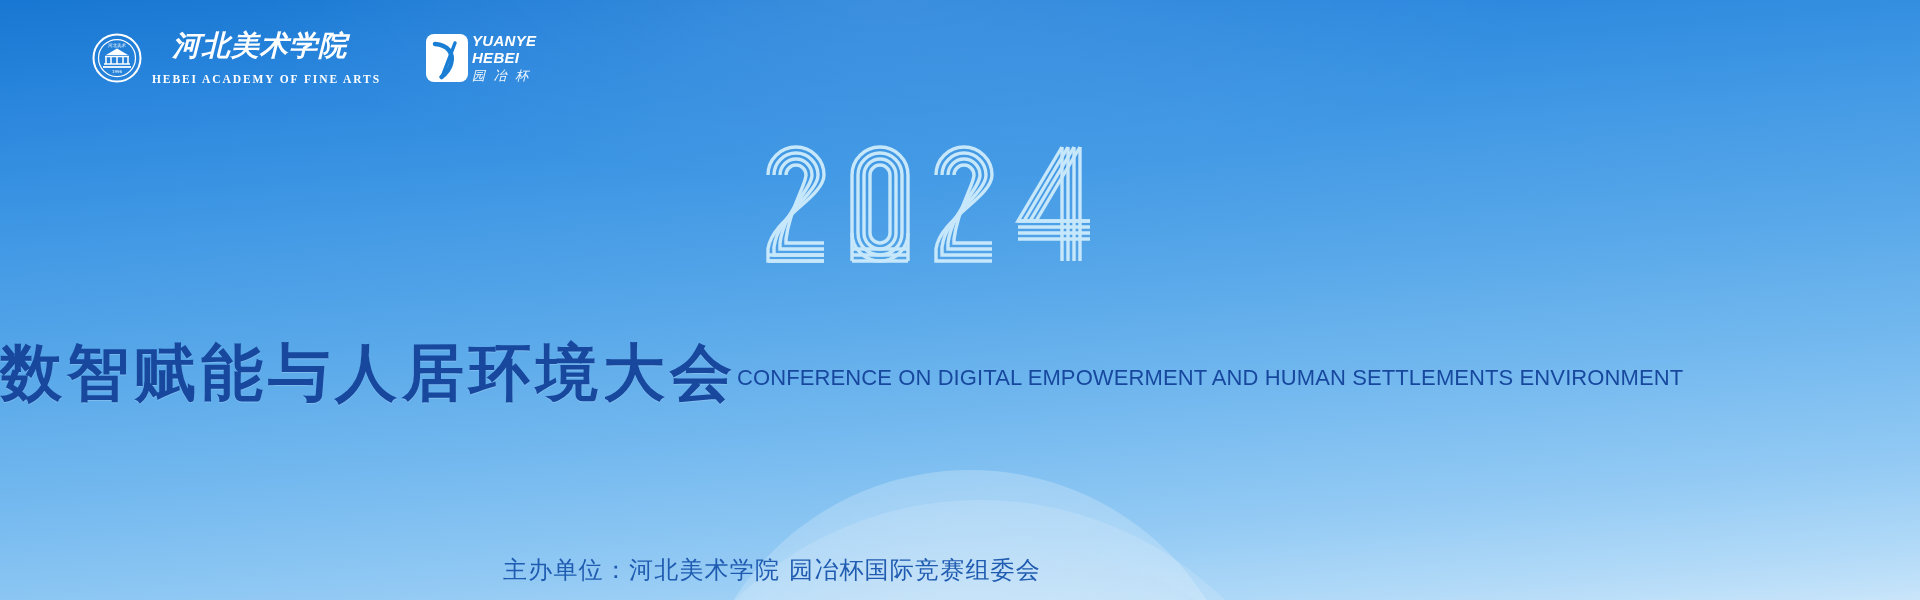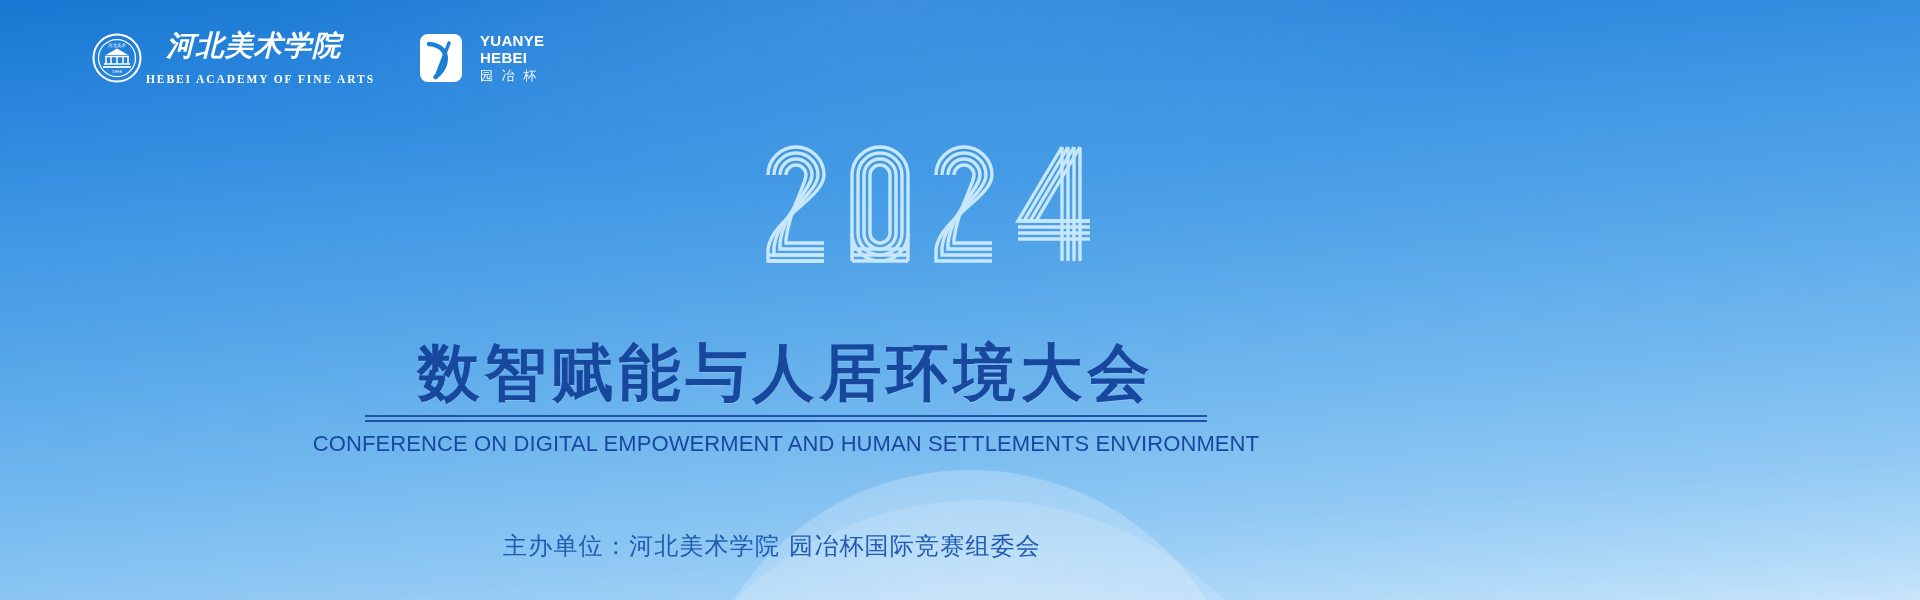--- a/index.html
+++ b/index.html
@@ -56,21 +56,21 @@
     position: absolute;
     left: 92px;
     top: 30px;
     display: flex;
     align-items: center;
     gap: 44px;
   }
   .logo-hbafa {
     display: flex;
     align-items: center;
-    gap: 4px;
+    gap: 10px;
   }
   .seal {
     width: 50px;
     height: 50px;
     flex: 0 0 50px;
   }
   .hbafa-text {
     display: flex;
     flex-direction: column;
     justify-content: center;
@@ -86,21 +86,22 @@
     font-weight: bold;
     font-size: 11.5px;
     letter-spacing: 1.9px;
     margin-top: 12px;
     white-space: nowrap;
   }
 
   .logo-yuanye {
     display: flex;
     align-items: center;
-    gap: 17px;
+    gap: 3px;
+    font-style: italic;
   }
   .yy-mark {
     width: 44px;
     height: 50px;
     flex: 0 0 44px;
   }
   .yy-text {
     display: flex;
     flex-direction: column;
     line-height: 1.0;
@@ -132,21 +133,21 @@
   }
   .year-svg { display: block; }
 
   
   .headline-block {
     position: absolute;
     left: 0;
     top: 340px;
     width: 1572px;
     display: flex;
-    flex-direction: column;
+    flex-direction: row;
     align-items: center;
   }
   .headline-cn {
     font-family: "DejaVu Sans", "Liberation Sans", sans-serif;
     font-weight: bold;
     font-size: 62px;
     line-height: 1.08;
     color: #17489e;
     letter-spacing: 5px;
     white-space: nowrap;
@@ -169,21 +170,21 @@
     font-size: 22px;
     letter-spacing: 0.1px;
     color: #17489e;
     white-space: nowrap;
   }
 
   
   .organizer {
     position: absolute;
     left: 0;
-    top: 530px;
+    top: 554px;
     width: 1544px;
     text-align: center;
     font-family: "DejaVu Sans", "Liberation Sans", sans-serif;
     font-size: 24px;
     letter-spacing: 1.2px;
     color: #1f5bb0;
     white-space: nowrap;
   }
 </style>
 </head>

